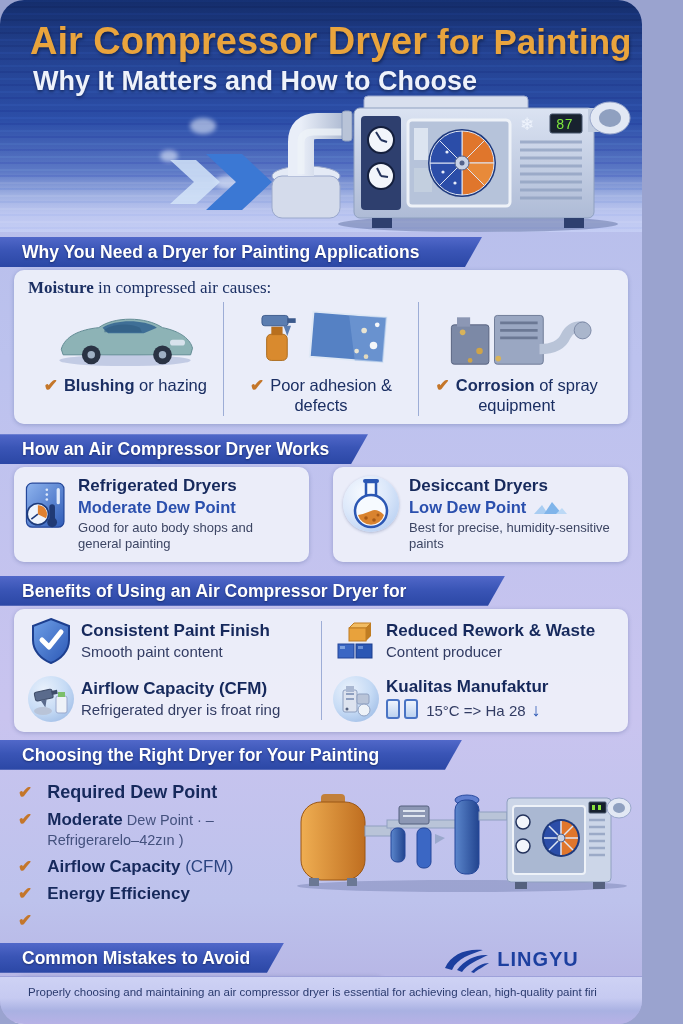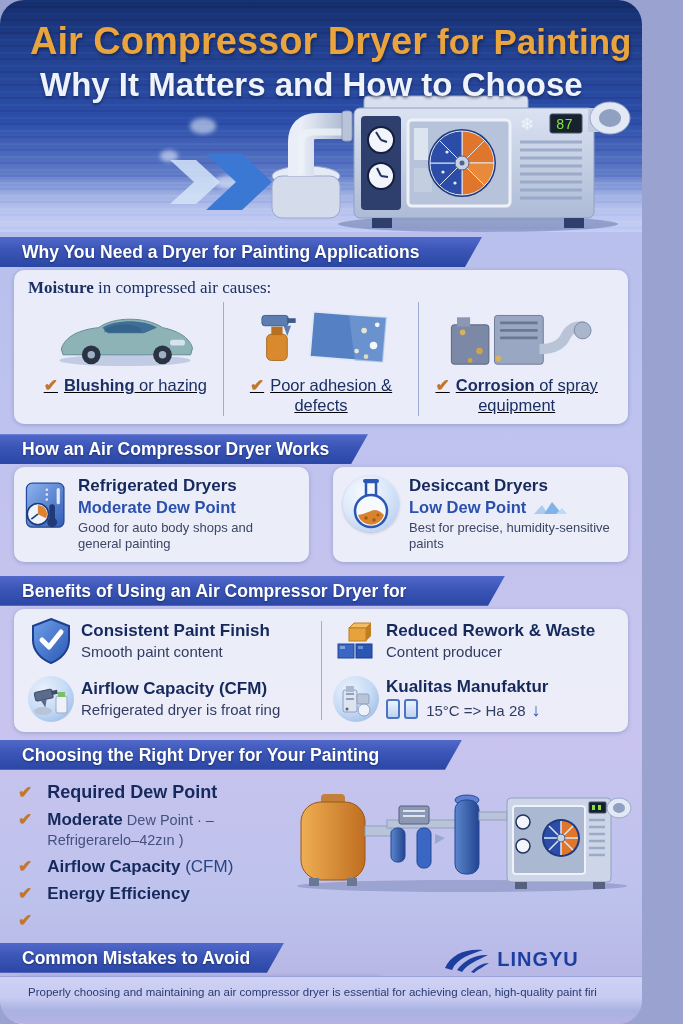--- a/index.html
+++ b/index.html
@@ -11,39 +11,39 @@
   }
   
   .header{position:relative;height:232px;
     background:linear-gradient(180deg,#142d6b 0%,#23418f 22%,#2c4ea8 52%,#5d79c6 74%,#9fb0e2 84%,#bcc6f0 92%,#c4cdf4 100%);}
   .header::before{content:"";position:absolute;inset:0;
     background:repeating-linear-gradient(180deg,rgba(255,255,255,.08) 0 2px,transparent 2px 6px,rgba(8,20,60,.12) 6px 8px,transparent 8px 13px);
     mix-blend-mode:overlay;}
   .h-title{position:absolute;left:30px;top:20px;font-size:38px;font-weight:bold;color:#e9a43d;
     text-shadow:1px 2px 3px rgba(10,20,50,.55);white-space:nowrap;z-index:2;}
   .h-title .suffix{font-size:35px;font-weight:600;margin-left:10px;}
-  .h-sub{position:absolute;left:40px;top:66px;font-size:33px;font-weight:600;color:#eef2fb;
+  .h-sub{position:absolute;left:33px;top:66px;font-size:27px;font-weight:600;color:#eef2fb;
     text-shadow:0 2px 3px rgba(10,20,50,.5);z-index:2;}
   .machine-wrap{position:absolute;right:2px;bottom:0;width:472px;height:152px;z-index:1;}
   .splash{position:absolute;background:#eef4ff;border-radius:50%;filter:blur(2px);opacity:.55;}
   
   .banner{height:30px;line-height:30px;color:#fff;font-size:17.5px;font-weight:bold;
     padding:0 30px 0 22px;box-sizing:border-box;
     background:linear-gradient(180deg,#5168c9 0%,#3a55b6 45%,#2b47a5 100%);
     clip-path:polygon(0 0,100% 0,calc(100% - 17px) 100%,0 100%);
     text-shadow:0 1px 2px rgba(10,20,60,.5);}
   
   .card{margin:0 14px;background:rgba(240,242,251,.88);border-radius:10px;
     box-shadow:0 1px 4px rgba(40,60,120,.28);}
   
   .card-causes{margin-top:3px;padding:6px 14px 8px;}
   .intro{font-size:17px;color:#1b2f63;margin:2px 0 4px;font-family:Liberation Serif, serif;}
   .intro b{font-weight:bold;}
   .causes{display:flex;}
-  .cause{flex:1;display:flex;flex-direction:column;align-items:center;padding:0 6px;text-decoration:underline;}
+  .cause{flex:1;display:flex;flex-direction:column;align-items:center;padding:0 6px;}
   .cause + .cause{border-left:1px solid #9dadd6;}
   .cause svg{height:66px;margin:2px 0;}
   .caption{font-size:16.5px;color:#1b2f63;text-align:center;margin-top:4px;line-height:1.2;}
   .check{color:#c4762a;font-weight:bold;margin-right:6px;font-size:17px;}
   .caption b{font-weight:bold;}
   
   .how-row{display:flex;gap:24px;margin:3px 14px 0;}
   .how-card{flex:1;background:rgba(240,242,251,.88);border-radius:10px;
     box-shadow:0 1px 4px rgba(40,60,120,.28);padding:9px 10px;display:flex;gap:10px;align-items:flex-start;}
   .how-title{font-size:17px;font-weight:bold;color:#16295c;}

